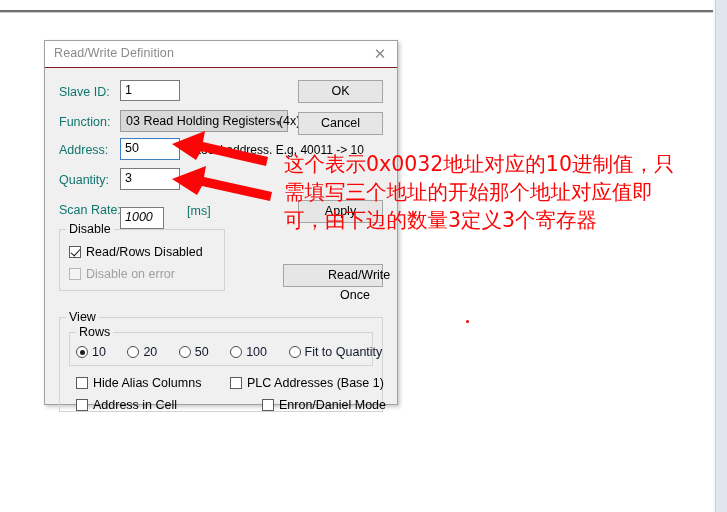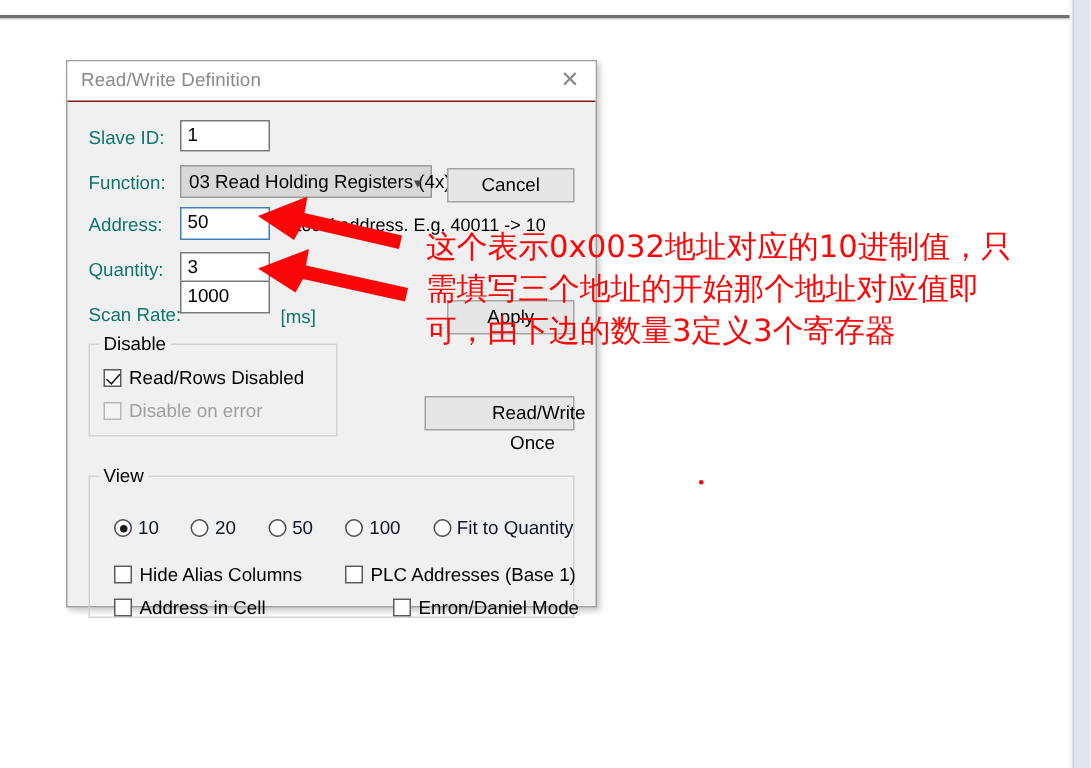--- a/index.html
+++ b/index.html
@@ -136,41 +136,45 @@
       </div>
 
       <div class="lbl" style="left:14px;top:76px;">Address:</div>
       <div class="tbox focused" style="left:75px;top:71px;width:60px;height:22px;">50</div>
       <div class="hint" style="left:142px;top:76px;">rotocol address. E.g. 40011 -&gt; 10</div>
 
       <div class="lbl" style="left:14px;top:106px;">Quantity:</div>
       <div class="tbox" style="left:75px;top:101px;width:60px;height:22px;">3</div>
 
       <div class="lbl" style="left:14px;top:136px;">Scan Rate:</div>
-      <div class="tbox" style="left:75px;top:120px;width:60px;height:22px;">1000</div>
+      <div class="tbox" style="left:75px;top:140px;width:44px;height:22px;font-style:italic;">1000</div>
       <div class="lbl" style="left:142px;top:137px;">[ms]</div>
 
       <div class="group" style="left:14px;top:162px;width:166px;height:62px;">
         <div class="group-title">Disable</div>
       </div>
       <div class="cb-row" style="left:24px;top:178px;">
         <span class="cb checked"></span><span>Read/Rows Disabled</span>
       </div>
       <div class="cb-row dim" style="left:24px;top:200px;">
         <span class="cb dim"></span><span>Disable on error</span>
       </div>
 
+      <div class="btn" style="left:253px;top:13px;width:85px;height:23px;">OK</div>
       <div class="btn" style="left:253px;top:45px;width:85px;height:23px;">Cancel</div>
       <div class="btn" style="left:253px;top:133px;width:85px;height:23px;">Apply</div>
       <div class="btn" style="left:238px;top:197px;width:100px;height:23px;padding-left:44px;">Read/Write Once</div>
 
       <div class="group" style="left:14px;top:250px;width:324px;height:95px;">
         <div class="group-title">View</div>
       </div>
 
+      <div class="group" style="left:24px;top:265px;width:304px;height:34px;">
+        <div class="group-title">Rows</div>
+      </div>
 
       <div class="rb-row" style="left:31px;top:278px;">
         <span class="rb-item"><span class="rb sel"></span><span>10</span></span>
         <span class="rb-item"><span class="rb"></span><span>20</span></span>
         <span class="rb-item"><span class="rb"></span><span>50</span></span>
         <span class="rb-item"><span class="rb"></span><span>100</span></span>
         <span class="rb-item" style="margin-right:0;"><span class="rb"></span><span>Fit to Quantity</span></span>
       </div>
 
       <div class="cb-row" style="left:31px;top:309px;">

